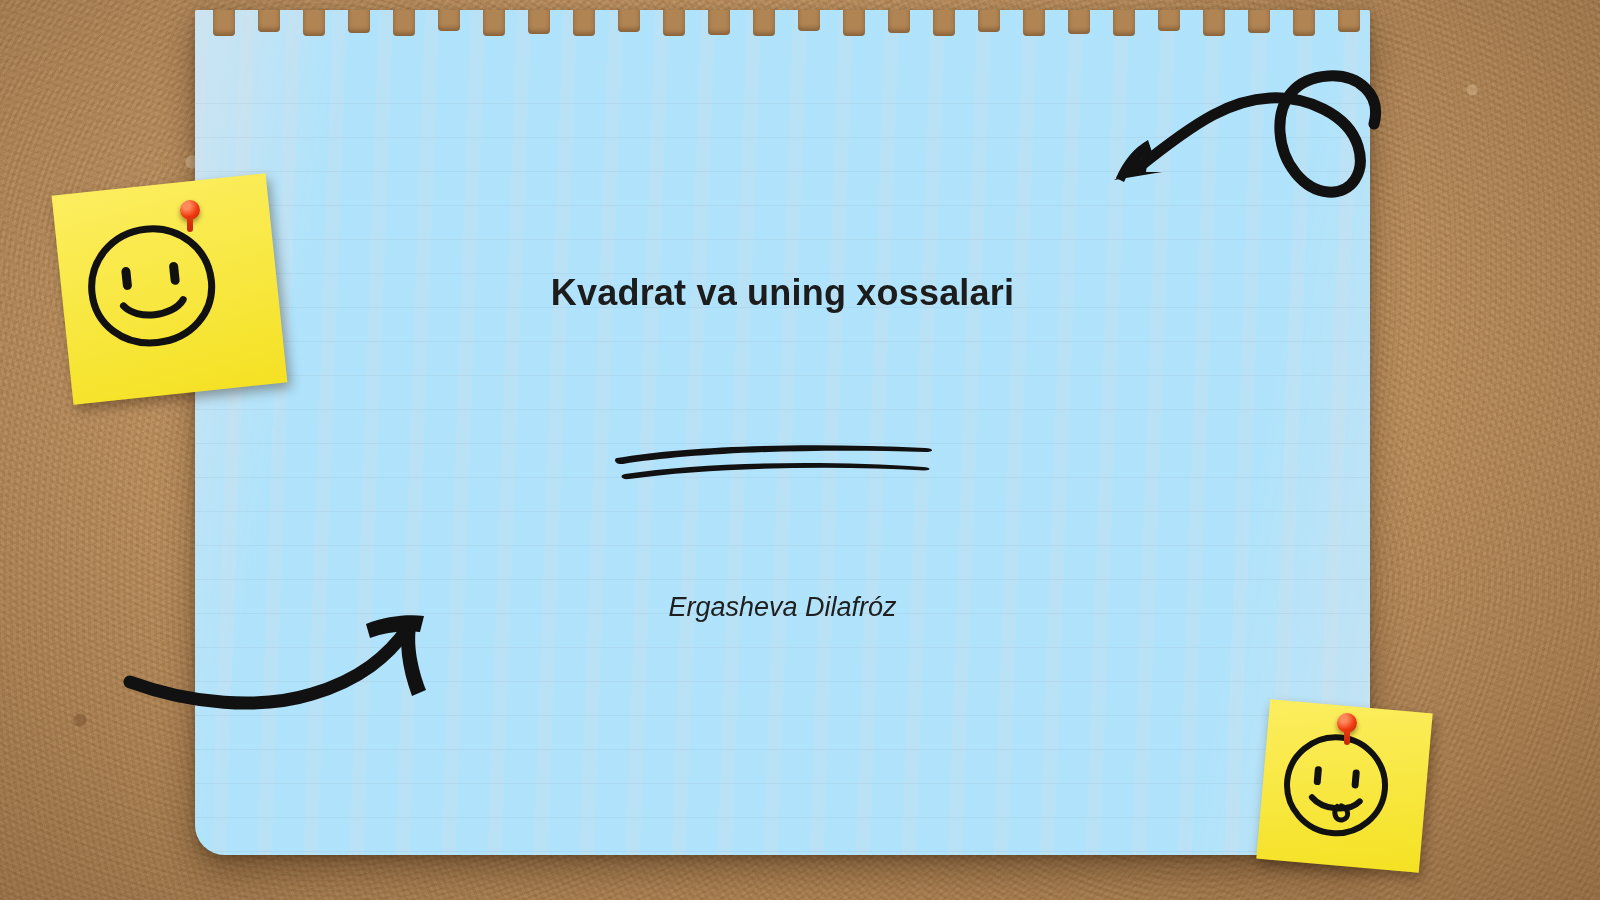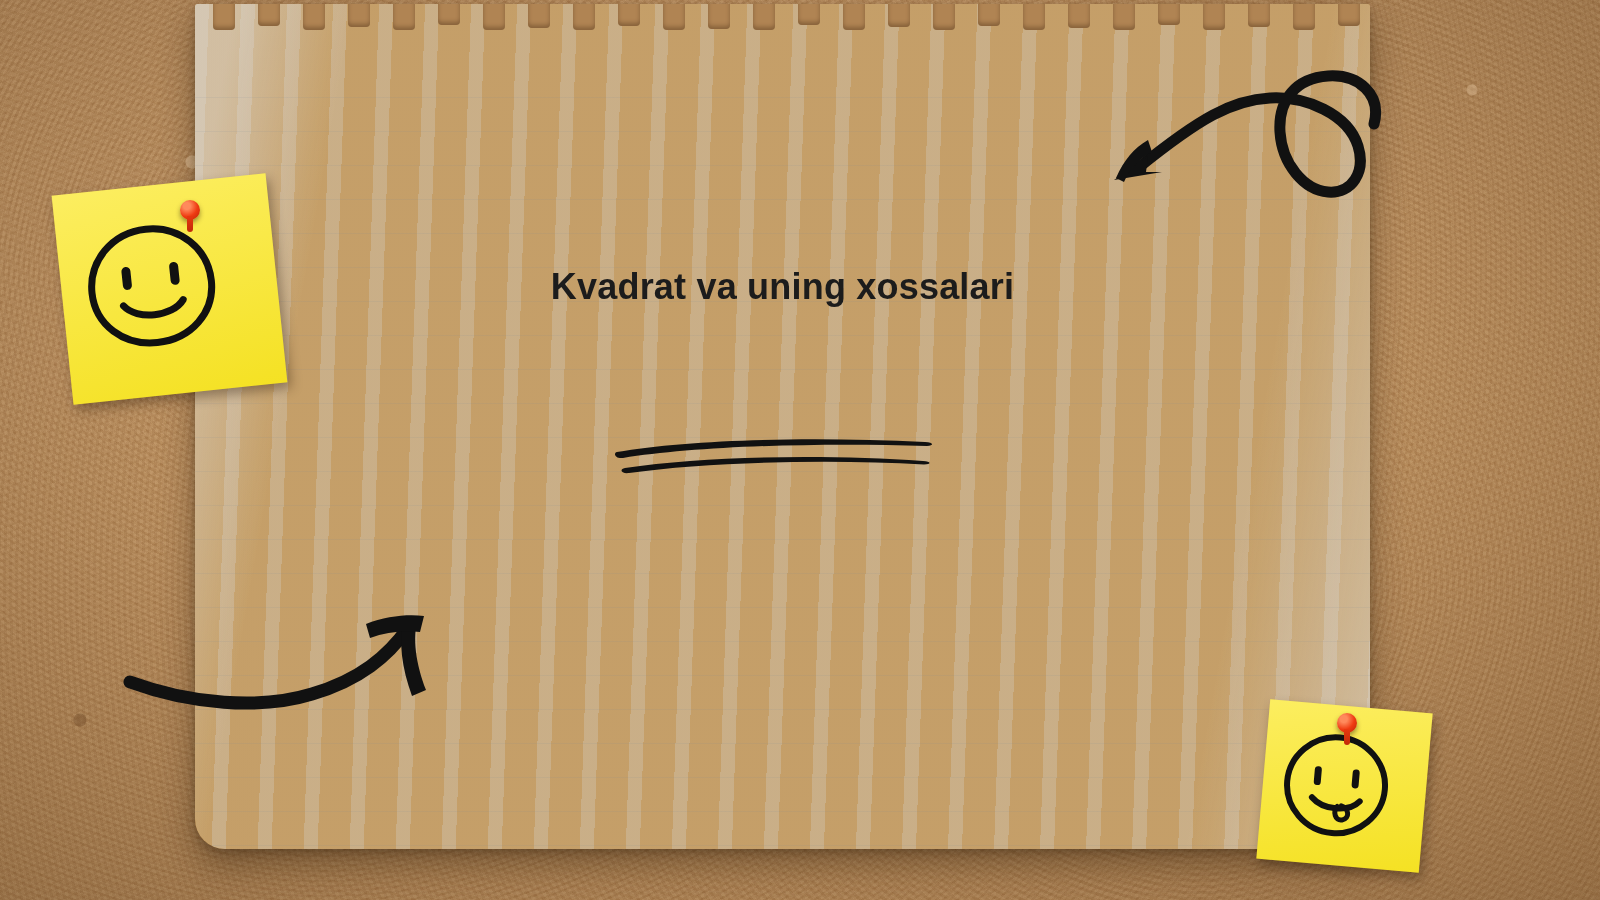--- a/index.html
+++ b/index.html
@@ -41,24 +41,24 @@
     inset: 0;
     background:
       radial-gradient(ellipse at 50% 45%, rgba(0,0,0,0) 40%, rgba(60,35,12,0.30) 100%);
     pointer-events: none;
   }
 
   
   #notepad {
     position: absolute;
     left: 195px;
-    top: 4px;
+    top: 10px;
     width: 1175px;
     height: 845px;
-    background: #a16207;
+    background: #7dd3fc;
     box-shadow: 0 16px 34px rgba(40,22,6,0.40), 0 3px 8px rgba(40,22,6,0.25);
     border-radius: 2px 2px 2px 30px;
   }
   
   #notepad .ruling {
     position: absolute;
     left: 0; right: 0; top: 60px; bottom: 0;
     background-image: repeating-linear-gradient(
       to bottom,
       rgba(120,130,145,0.0) 0px,
@@ -214,20 +214,21 @@
     <div class="tooth" style="left:1143px; height:26px;"></div>
   </div>
 
   <div id="title">Kvadrat va uning xossalari</div>
 
   <svg class="stroke-layer" style="left:400px; top:410px;" width="380" height="70" viewBox="0 0 380 70">
     <path d="M22,38 C90,26 210,22 330,28 C338,28.6 340,31 332,32 C215,28 95,33 28,44 C20,45 18,39 22,38 Z" fill="#111111"></path>
     <path d="M30,54 C110,42 230,40 328,47 C336,47.6 337,50 329,50.4 C232,45 112,48 34,59 C26,60 24,55 30,54 Z" fill="#111111"></path>
   </svg>
 
+  <div id="subtitle">Ergasheva Dilafróz</div>
 </div>
 
 <svg class="stroke-layer" style="left:1090px; top:60px;" width="300" height="170" viewBox="0 0 300 170">
   <g fill="none" stroke="#111111" stroke-width="11" stroke-linecap="round" stroke-linejoin="round">
     <path d="M284,64 C292,34 268,14 238,16 C206,18 188,40 190,72 C192,104 214,130 238,132
              C262,134 276,112 268,86 C258,54 216,36 180,38 C142,40 110,58 48,108"></path>
   </g>
 
   <path d="M24,120 L58,96 L56,112 L72,112 Z" fill="#111111"></path>
   <path d="M26,118 C34,100 44,88 58,80 L62,92 C50,98 40,108 34,122 Z" fill="#111111"></path>

